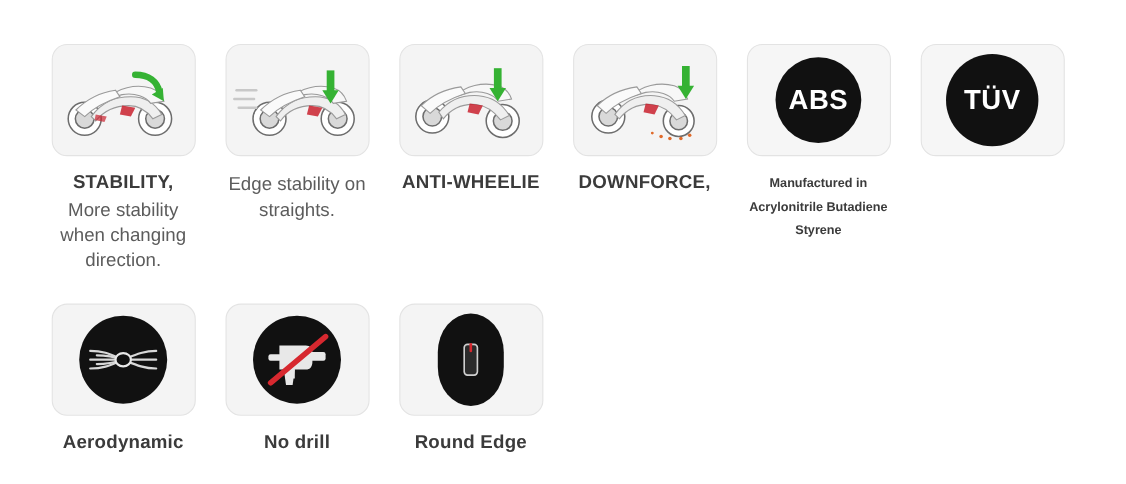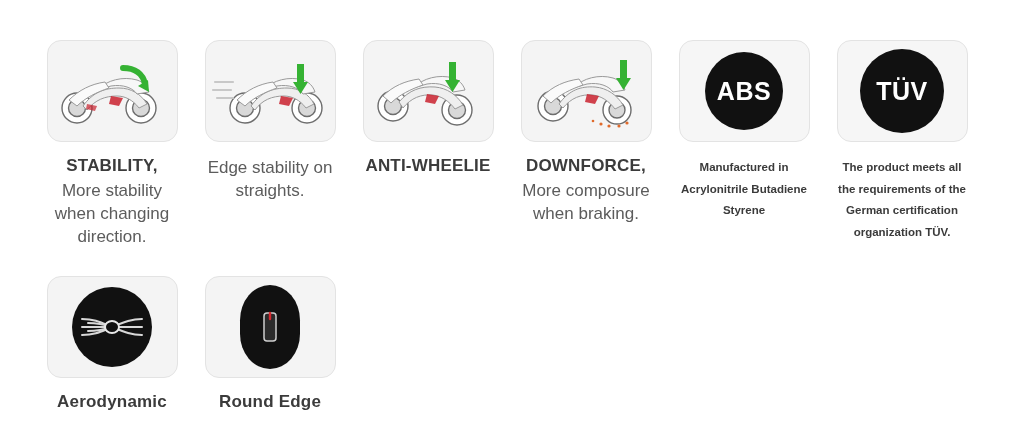--- a/index.html
+++ b/index.html
@@ -228,43 +228,39 @@
             <circle cx="66" cy="73" r="1.3"></circle>
           </g>
           <g>
             <rect x="93" y="12" width="7" height="20" fill="#35b233"></rect>
             <path d="M89 30 L104 30 L96.5 42 Z" fill="#35b233"></path>
           </g>
         </svg>
       </div>
       <div class="caption">
         <span class="cap-title">DOWNFORCE,</span>
-        <span class="cap-sub">More composure when braking.</span>
       </div>
     </div>
 
     <div class="feature">
       <div class="tile dark-wrap">
         <div class="circle-badge">
           <span class="badge-text">ABS</span>
         </div>
       </div>
       <div class="caption">
         <span class="cap-block">Manufactured in Acrylonitrile Butadiene Styrene</span>
       </div>
     </div>
 
     <div class="feature">
       <div class="tile dark-wrap">
         <div class="circle-badge small-oval">
           <span class="badge-text">TÜV</span>
         </div>
-      </div>
-      <div class="caption">
-        <span class="cap-block">The product meets all the requirements of the German certification organization TÜV.</span>
       </div>
     </div>
 
   </div>
 
   <div class="row row-2">
 
     <div class="feature">
       <div class="tile">
         <div class="aero-circle">
@@ -278,20 +274,38 @@
             </g>
             <ellipse cx="34" cy="22" rx="7" ry="6" fill="#111" stroke="#e8e8e8" stroke-width="2"></ellipse>
           </svg>
         </div>
       </div>
       <div class="caption">
         <span class="cap-title">Aerodynamic</span>
       </div>
     </div>
 
+    <div class="feature">
+      <div class="tile">
+        <div class="aero-circle">
+          <svg width="64" height="58" viewBox="0 0 64 58">
+            <g fill="#e8e8e8">
+              <path d="M16 16 L40 16 C44 16 46 19 46 23 L46 31 C46 35 44 38 40 38 L30 38 L30 46 L22 46 L22 38 L16 38 Z"></path>
+              <rect x="44" y="22" width="14" height="8" rx="2"></rect>
+              <path d="M20 38 L30 38 L28 52 L22 52 Z"></path>
+              <rect x="6" y="24" width="12" height="6" rx="2"></rect>
+            </g>
+            <line x1="8" y1="50" x2="58" y2="8" stroke="#d7282f" stroke-width="5" stroke-linecap="round"></line>
+          </svg>
+        </div>
+      </div>
+      <div class="caption">
+        <span class="cap-title">No drill</span>
+      </div>
+    </div>
 
     <div class="feature">
       <div class="tile">
         <div class="round-edge-shape">
           <svg width="22" height="40" viewBox="0 0 22 40">
             <rect x="5" y="6" width="12" height="28" rx="3" fill="#2b2b2b" stroke="#cfcfcf" stroke-width="1.5"></rect>
             <path d="M11 6 L11 12" stroke="#d7282f" stroke-width="2.4" stroke-linecap="round"></path>
           </svg>
         </div>
       </div>

